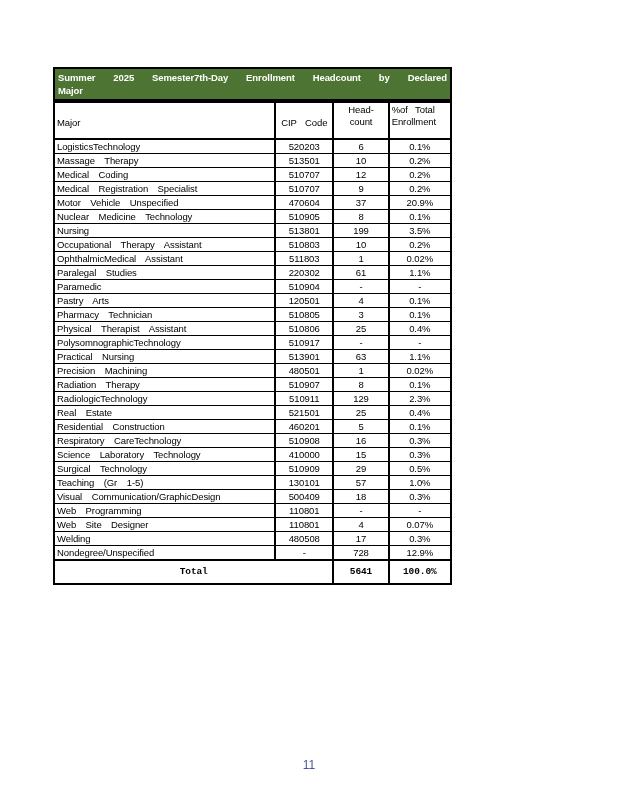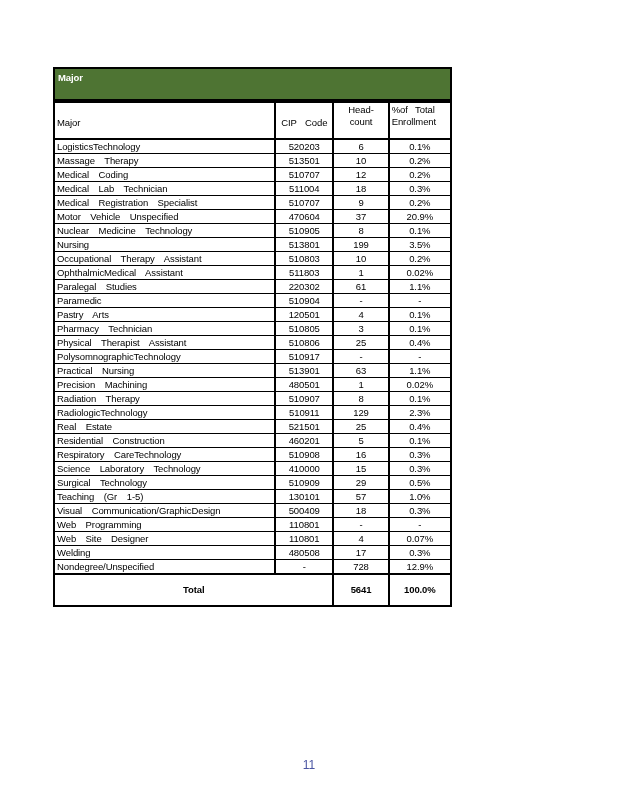--- a/index.html
+++ b/index.html
@@ -71,42 +71,44 @@
   }
   .grid thead th.c-major { text-align: left; }
   .grid thead th.c-cip   { text-align: center; word-spacing: 6px; }
   .grid thead th.c-head  { text-align: center; }
   .grid thead th.c-pct   { text-align: left; word-spacing: 5px; }
   .grid thead th div { line-height: 12px; }
   .grid tbody td { height: 14px; line-height: 13px; }
   .grid td.td-major { text-align: left; word-spacing: 7px; }
   .grid td.td-num   { text-align: center; }
   .grid tfoot td {
-    height: 32px;
+    height: 24px;
     border-top-width: 2px;
     font-weight: bold;
     text-align: center;
     line-height: 14px;
+    font-family: Liberation Mono, monospace;
   }
   .page-num {
     position: absolute;
     left: 0;
     right: 0;
     top: 758px;
     text-align: center;
     font-size: 12px;
     color: var(--page-number-blue, #4a55a2);
   }
 </style>
 </head>
 <body>
 
 <div class="enroll-table">
 
   <div class="title-bar">
+    <div class="title-l1">Summer 2025 Semester7th-Day Enrollment Headcount by Declared</div>
     <div class="title-l2">Major</div>
   </div>
 
   <table class="grid">
     <colgroup>
       <col style="width:220px">
       <col style="width:58px">
       <col style="width:55px">
       <col style="width:62px">
     </colgroup>
@@ -137,26 +139,20 @@
           <td class="td-num">10</td>
           <td class="td-num">0.2%</td>
         </tr>
         <tr>
           <td class="td-major">Medical Coding</td>
           <td class="td-num">510707</td>
           <td class="td-num">12</td>
           <td class="td-num">0.2%</td>
         </tr>
         <tr>
-          <td class="td-major">Medical Lab Technician</td>
-          <td class="td-num">511004</td>
-          <td class="td-num">18</td>
-          <td class="td-num">0.3%</td>
-        </tr>
-        <tr>
           <td class="td-major">Medical Registration Specialist</td>
           <td class="td-num">510707</td>
           <td class="td-num">9</td>
           <td class="td-num">0.2%</td>
         </tr>
         <tr>
           <td class="td-major">Motor Vehicle Unspecified</td>
           <td class="td-num">470604</td>
           <td class="td-num">37</td>
           <td class="td-num">20.9%</td>

